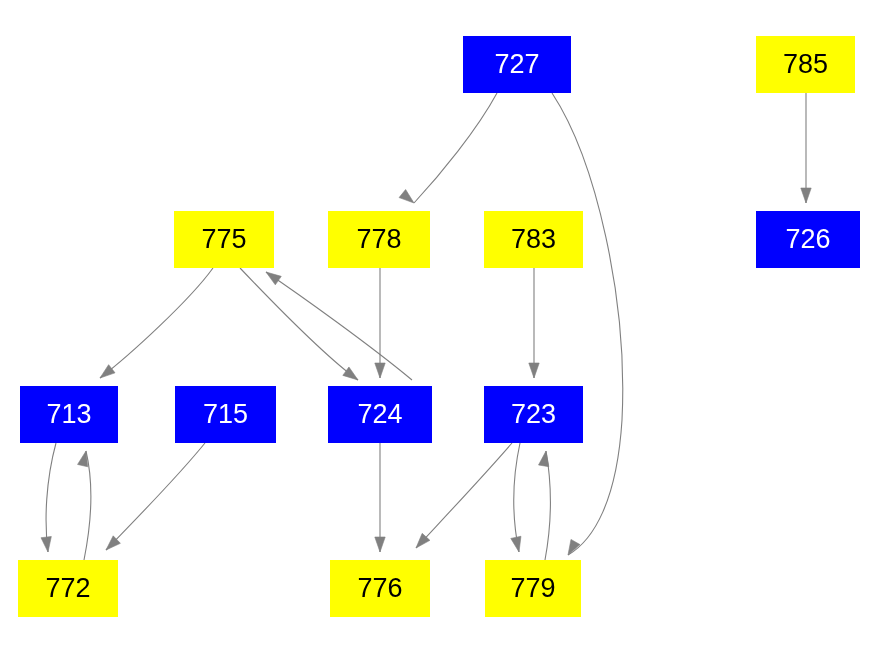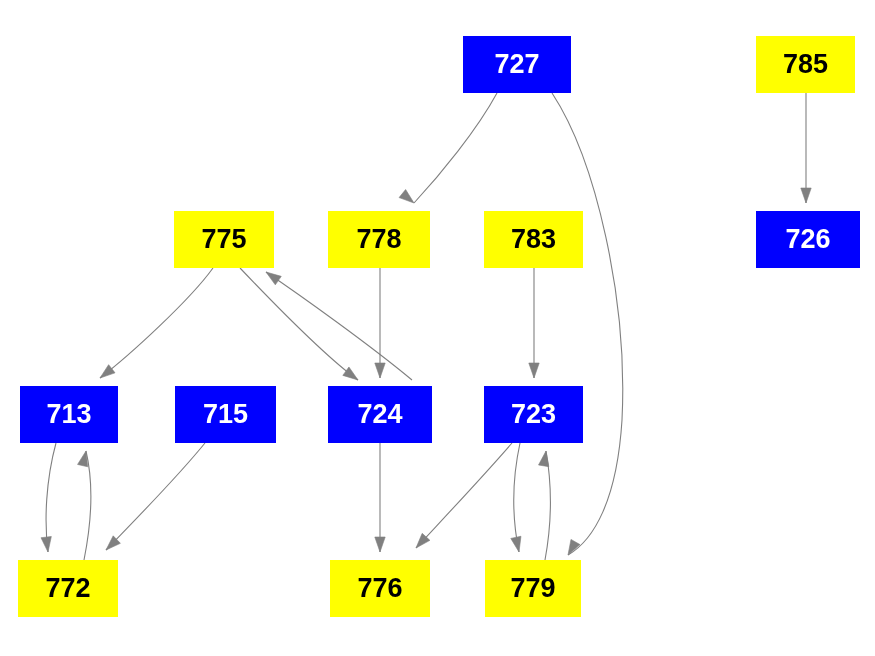--- a/index.html
+++ b/index.html
@@ -11,21 +11,20 @@
     width: 875px;
     height: 656px;
     font-family: "Liberation Sans", sans-serif;
     overflow: hidden;
   }
   #graph-root {
     position: relative;
     width: 763px;
     height: 656px;
     background: #ffffff;
-    font-weight: bold;
   }
   svg.graph-canvas {
     position: absolute;
     top: 0;
     left: 0;
     width: 875px;
     height: 656px;
     display: block;
   }
   .edge-path {

